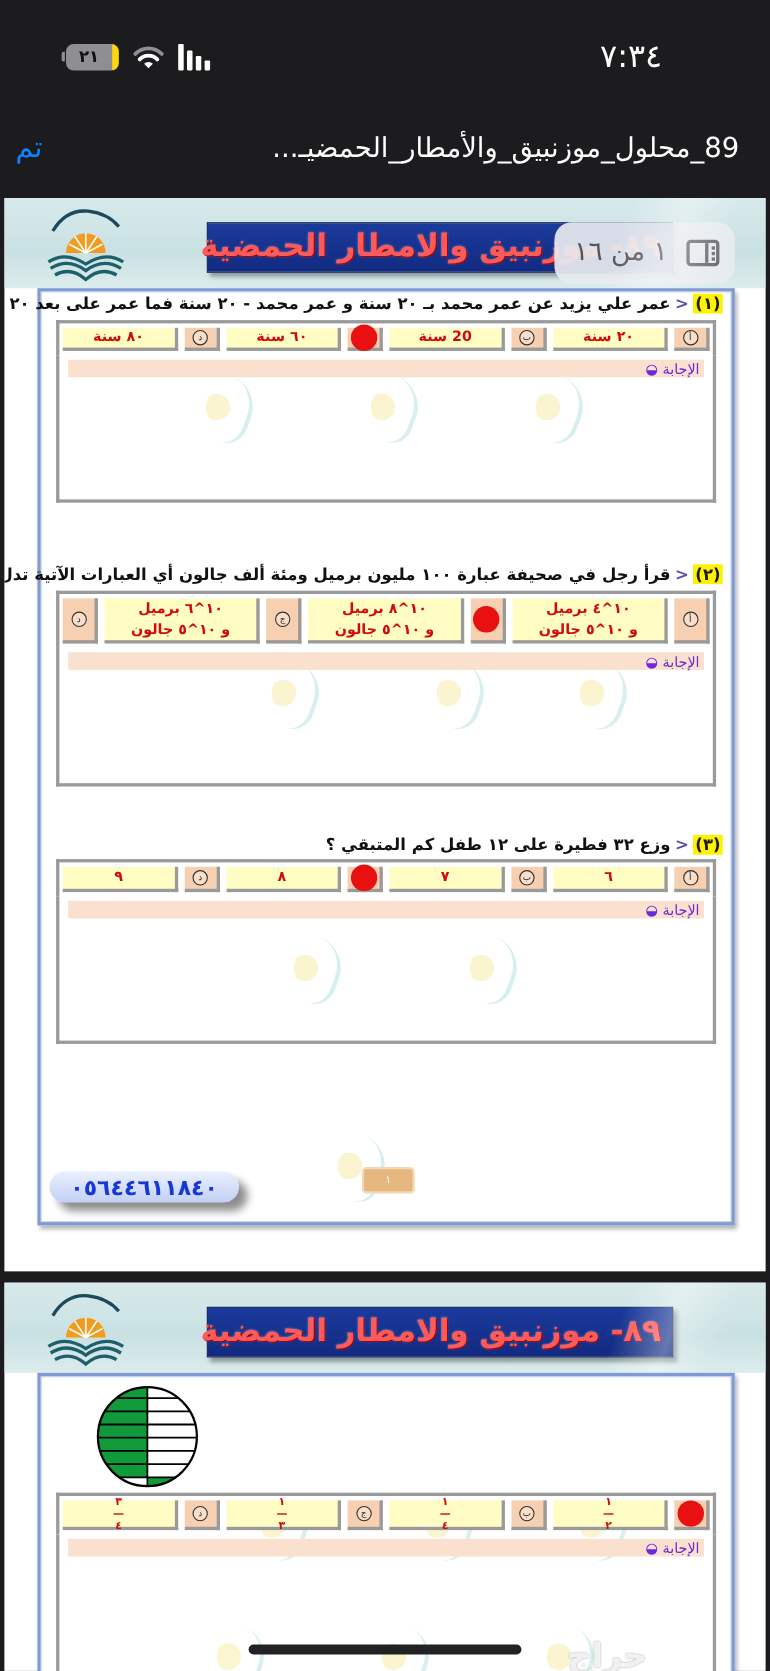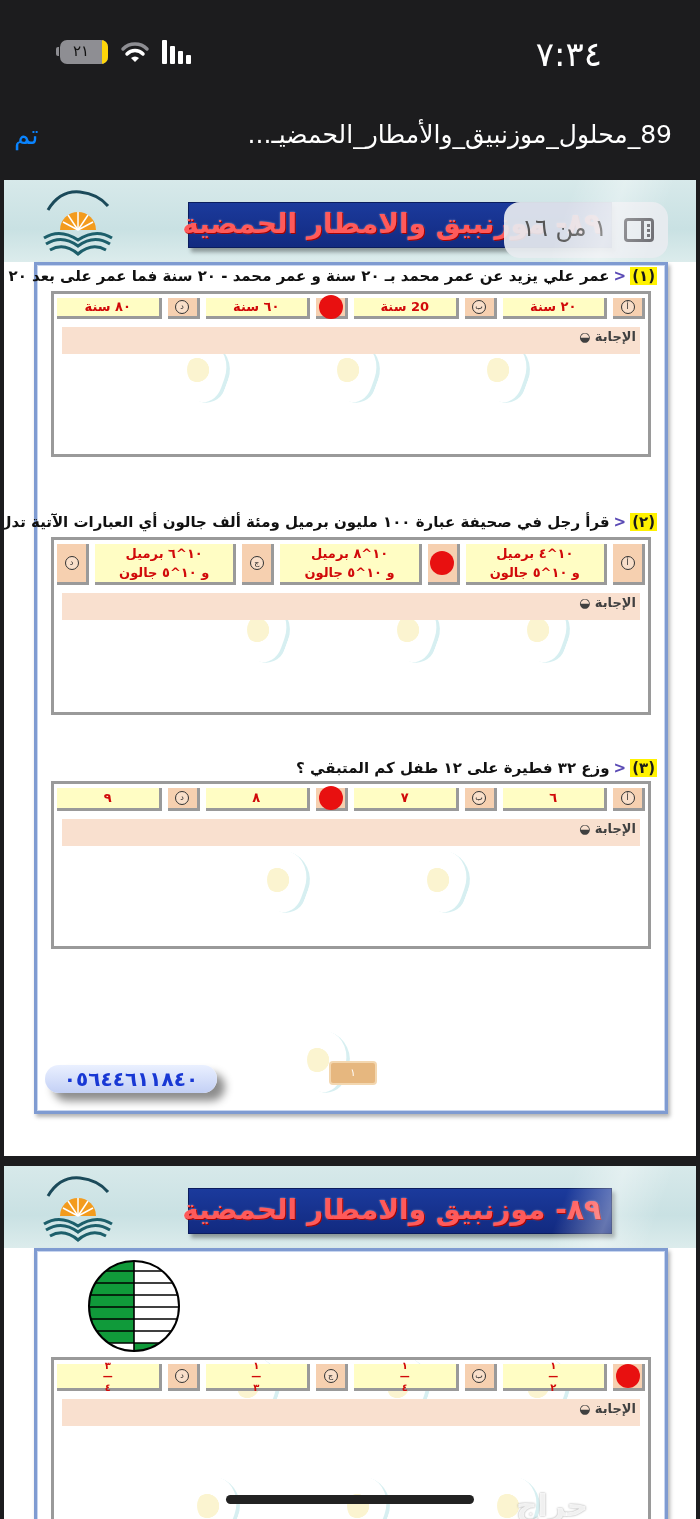--- a/index.html
+++ b/index.html
@@ -1,24 +1,24 @@
 <!DOCTYPE html>
 <html><head>
 <meta charset="utf-8">
 <style>
   * { box-sizing: border-box; margin: 0; padding: 0; }
   html, body { width: 700px; height: 1519px; overflow: hidden; background: #1c1c1e; }
   body { position: relative; font-family: "DejaVu Sans", sans-serif; }
 
   
   .status-bar { position: absolute; left: 0; top: 0; width: 700px; height: 100px; background: #1c1c1e; }
-  .time { position: absolute; right: 98px; top: 34px; color: #fff; font-size: 34px; font-family: "DejaVu Sans", sans-serif; direction: rtl; text-align: right; }
+  .time { position: absolute; right: 98px; top: 34px; color: #fff; font-size: 29px; font-family: "DejaVu Sans", sans-serif; direction: rtl; text-align: right; }
   .battery { position: absolute; left: 60px; top: 40px; width: 48px; height: 24px; border-radius: 7px; background: #8e8e93; overflow: hidden; }
   .battery .fill { position: absolute; right: 0; top: 0; width: 6px; height: 100%; background: #ffd60a; }
-  .battery .txt { position: absolute; left: 0; right: 6px; top: 2px; text-align: center; font-size: 15px; font-weight: normal; color: #111; }
+  .battery .txt { position: absolute; left: 0; right: 6px; top: 2px; text-align: center; font-size: 15px; font-weight: bold; color: #111; }
   .battery-nub { position: absolute; left: 56px; top: 47px; width: 3px; height: 9px; background: #8e8e93; border-radius: 2px 0 0 2px; }
   .wifi { position: absolute; left: 120px; top: 38px; width: 30px; height: 26px; }
   .signal { position: absolute; left: 162px; top: 40px; display: flex; align-items: flex-end; gap: 3px; height: 24px; }
   .signal span { display: block; width: 5px; background: #fff; border-radius: 1px; }
 
   
   .nav-bar { position: absolute; left: 0; top: 100px; width: 700px; height: 78px; background: #1c1c1e; }
   .done-btn { position: absolute; left: 14px; top: 20px; color: #0a84ff; font-size: 26px; font-weight: normal; }
   .doc-title { position: absolute; right: 28px; top: 20px; color: #fff; font-size: 25px; direction: rtl; white-space: nowrap; }
 
@@ -56,21 +56,21 @@
   .q-arrow { color: #5b4bb5; margin: 0 4px; }
 
   .options-box { position: absolute; left: 14px; width: 600px; border: 3px solid #9a9a9a; border-bottom: none; }
   .opt-row { position: relative; display: flex; flex-direction: row-reverse; height: 100%; padding: 4px 0; }
   .opt-letter { width: 32px; margin: 0 3px; background: #f6d0b0; border-right: 3px solid #9a9a9a; border-bottom: 3px solid #9a9a9a; display: flex; align-items: center; justify-content: center; position: relative; }
   .opt-letter .letter { width: 14px; height: 14px; border-radius: 50%; border: 1px solid #333; font-size: 8px; line-height: 12px; text-align: center; color: #222; background: #fff5; }
   .opt-letter .marker { position: absolute; left: 50%; top: 50%; width: 24px; height: 24px; margin: -12px 0 0 -12px; border-radius: 50%; background: #e81010; }
   .opt-value { flex: 1; margin: 0 3px; background: #fffdc4; border-right: 3px solid #9a9a9a; border-bottom: 3px solid #9a9a9a; color: #d10a0a; font-weight: bold; font-size: 13px; display: flex; flex-direction: column; align-items: center; justify-content: center; direction: rtl; line-height: 1.5; text-align: center; }
 
   .answer-box { position: absolute; left: 14px; width: 600px; border-left: 3px solid #9a9a9a; border-right: 3px solid #9a9a9a; border-bottom: 3px solid #9a9a9a; }
-  .answer-label { position: absolute; left: 8px; right: 8px; top: 4px; height: 27px; background: #f9e0cf; direction: rtl; font-size: 13px; font-weight: bold; color: #404040; padding-right: 4px; line-height: 20px; }
+  .answer-label { position: absolute; left: 8px; right: 8px; top: 4px; height: 16px; background: #f9e0cf; direction: rtl; font-size: 13px; font-weight: normal; color: #6d28d9; padding-right: 4px; line-height: 20px; }
 
   .footer-pagenum { position: absolute; left: 292px; width: 48px; height: 24px; background: #e6b77f; border: 2px solid #f3d7b0; border-radius: 4px; color: #fff; font-size: 10px; text-align: center; line-height: 20px; }
   .phone { position: absolute; left: 8px; width: 172px; height: 28px; background: linear-gradient(180deg,#eaf0ff,#c3d0f5); color: #1838d4; font-weight: bold; font-size: 20px; line-height: 28px; text-align: center; letter-spacing: 1px; box-shadow: 8px 8px 8px rgba(0,0,0,0.45); direction: ltr; border-radius: 14px; }
 
   .page-gap { position: absolute; left: 0; top: 1156px; width: 700px; height: 10px; background: #1c1c1e; }
 
   .circle-fig { position: absolute; left: 50px; top: 8px; width: 94px; height: 94px; }
 
   .home-indicator { position: absolute; left: 226px; top: 1495px; width: 248px; height: 9px; border-radius: 5px; background: #222; }
   .haraj-mark { position: absolute; left: 516px; top: 1488px; font-size: 30px; font-weight: bold; color: rgba(255,255,255,0.85); text-shadow: 0 0 2px #999; direction: rtl; }

